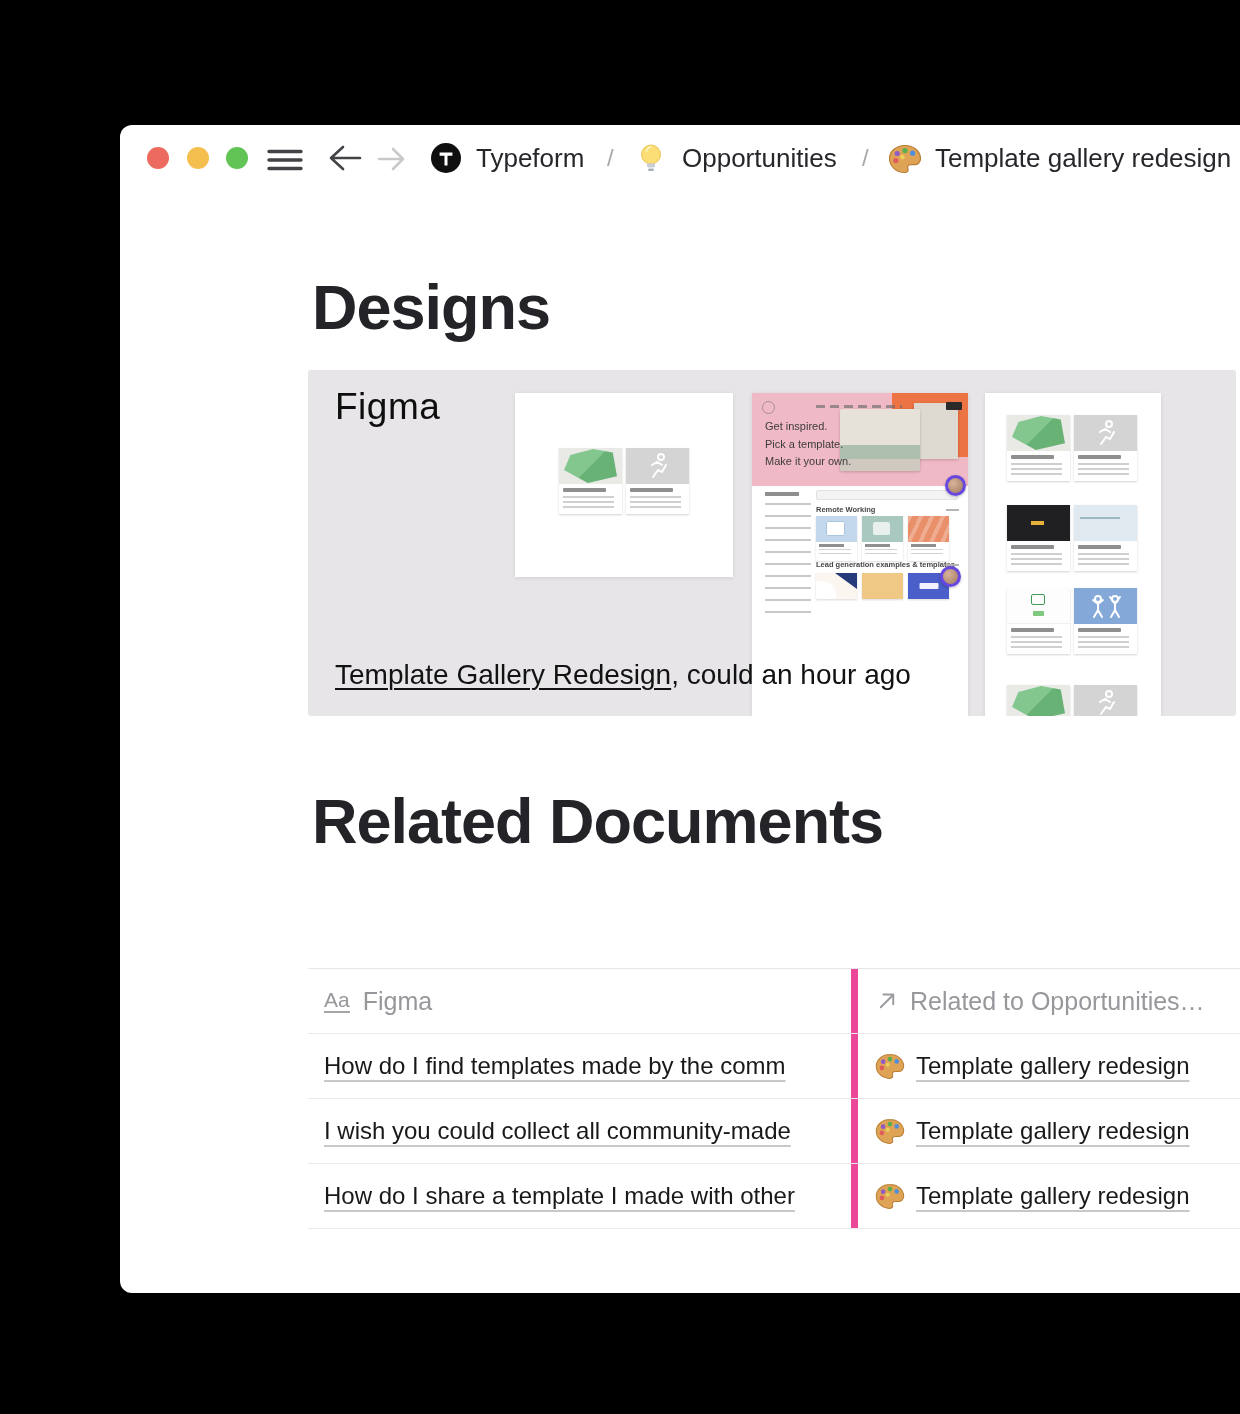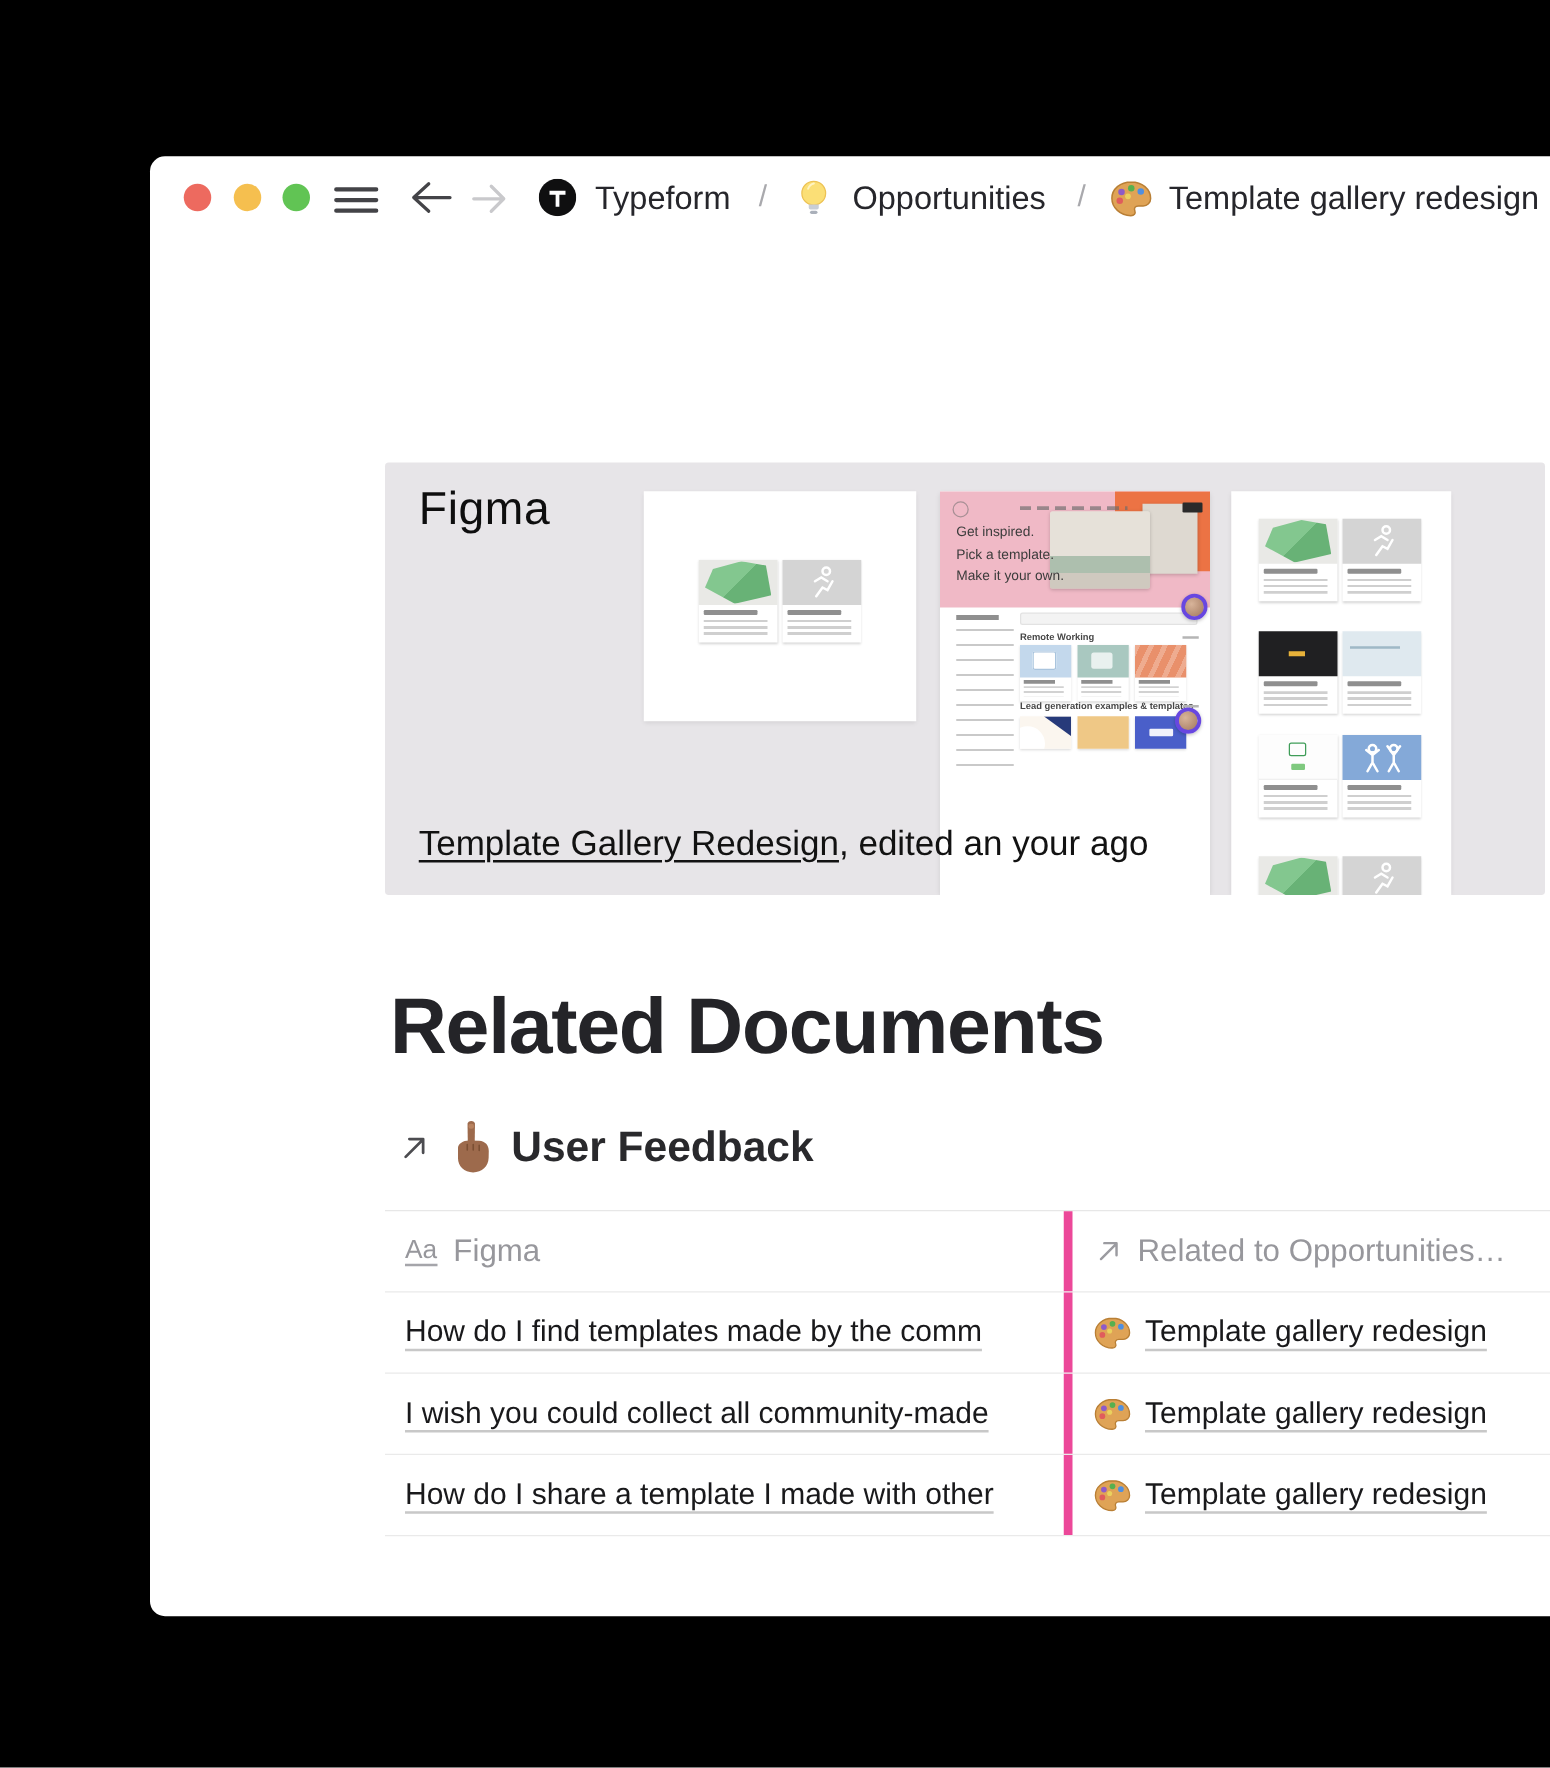--- a/index.html
+++ b/index.html
@@ -210,20 +210,21 @@
         <circle cx="9.2" cy="9.5" r="2.6" fill="#8e5bc8"></circle>
           <circle cx="17" cy="6.6" r="2.6" fill="#57b04f"></circle>
         <circle cx="24.6" cy="9.2" r="2.6" fill="#4f8fe0"></circle>
           <circle cx="7.8" cy="16.6" r="2.6" fill="#e05c5c"></circle>
         <circle cx="14.4" cy="13" r="2.3" fill="#ead15e"></circle>
       </svg>
     </span>
     <span class="crumb-txt tb-current">Template gallery redesign</span>
   </div>
 
+  <h1 class="h-big h-designs">Designs</h1>
 
   <div class="embed">
     <div class="figma-label">Figma</div>
 
     <div class="thumb thumb1">
       <div class="pair" style="left:44px; top:55px;">
         <div class="mini-card">
           <div class="mc-img img-green">
               <div class="green-poly"></div>
             </div>
@@ -358,37 +359,25 @@
                 <path d="M10 26 l5-7 4 2 4-7"></path>
                 <path d="M9 14 l5-3 5 3"></path>
               </svg>
           </div>
         </div>
       </div>
     </div>
   </div>
 
   <div class="caption">
-    <a>Template Gallery Redesign</a><span>, edited an your ago</span>
+    <a>Template Gallery Redesign</a><span>, could an hour ago</span>
   </div>
 
   <h1 class="h-big h-related">Related Documents</h1>
 
-  <div class="uf-row">
-    <svg width="27" height="27" viewBox="0 0 27 27">
-        <path d="M6.5 20.5 L20 7 M9.5 6.2 h11 v11" stroke="#4c4c50" stroke-width="2.2" fill="none" stroke-linecap="round" stroke-linejoin="round"></path>
-      </svg>
-    <svg width="34" height="46" viewBox="0 0 32 42">
-      <path d="M13.2 3.2 c0-2.9 5.6-2.9 5.6 0 l-.2 15 h-5.2 z" fill="#9d6a4c"></path>
-      <rect x="13.9" y="3.2" width="4.2" height="3.6" rx="1.7" fill="#b8825f"></rect>
-      <path d="M8.5 17.5 c1.5-1.3 3.4-1.8 6-1.8 l7.5 .3 c4.5 .4 7.2 3.2 7.2 7.6 l-.1 5.2 c-.2 6.6-5 11-11.7 11 -6.7 0-11.4-4.4-11.4-11 l0-7.3 c0-1.8 1-3.1 2.5-4z" fill="#9d6a4c"></path>
-      <path d="M13 18.8 v4 M17.5 18.8 v4 M22 19.3 v4" stroke="#7c4f33" stroke-width="1.2" fill="none" stroke-linecap="round"></path>
-    </svg>
-    <span class="uf-label">User Feedback</span>
-  </div>
 
   <div class="tbl">
     <div class="trow th">
       <div class="cell c1">
         <span class="aa-icon">Aa</span>
         <span class="col-label">Figma</span>
       </div>
       <div class="cell c2">
         <svg width="24" height="24" viewBox="0 0 27 27">
             <path d="M6.5 20.5 L20 7 M9.5 6.2 h11 v11" stroke="#9b9ba0" stroke-width="2.2" fill="none" stroke-linecap="round" stroke-linejoin="round"></path>

